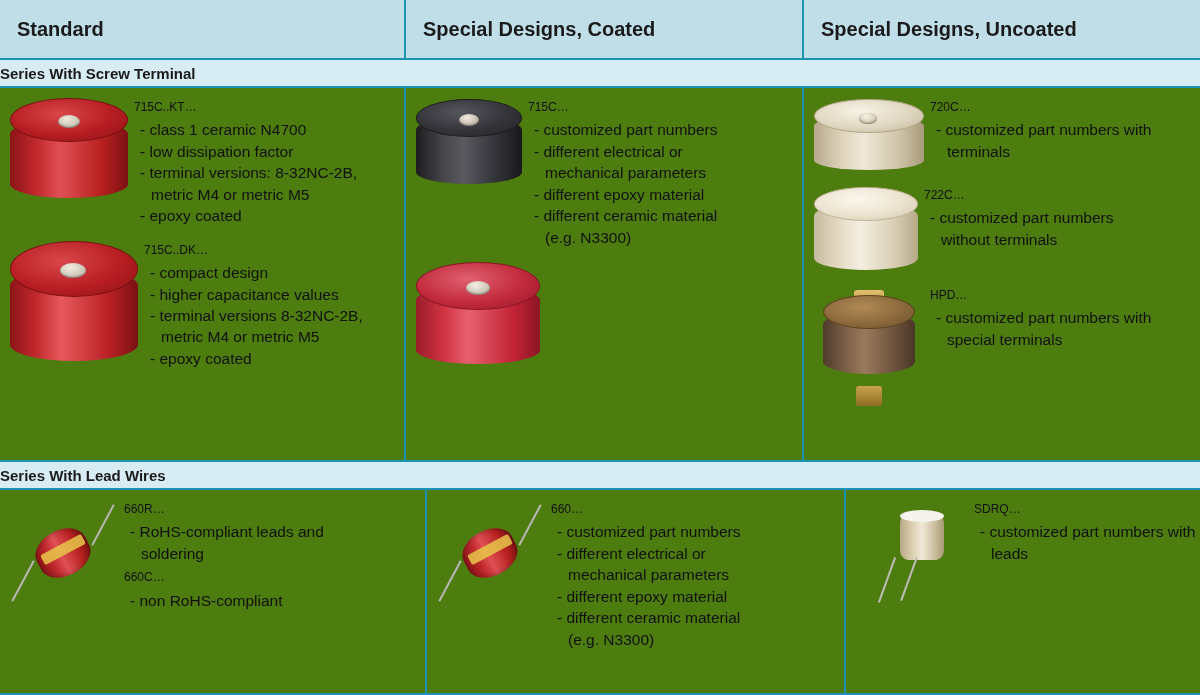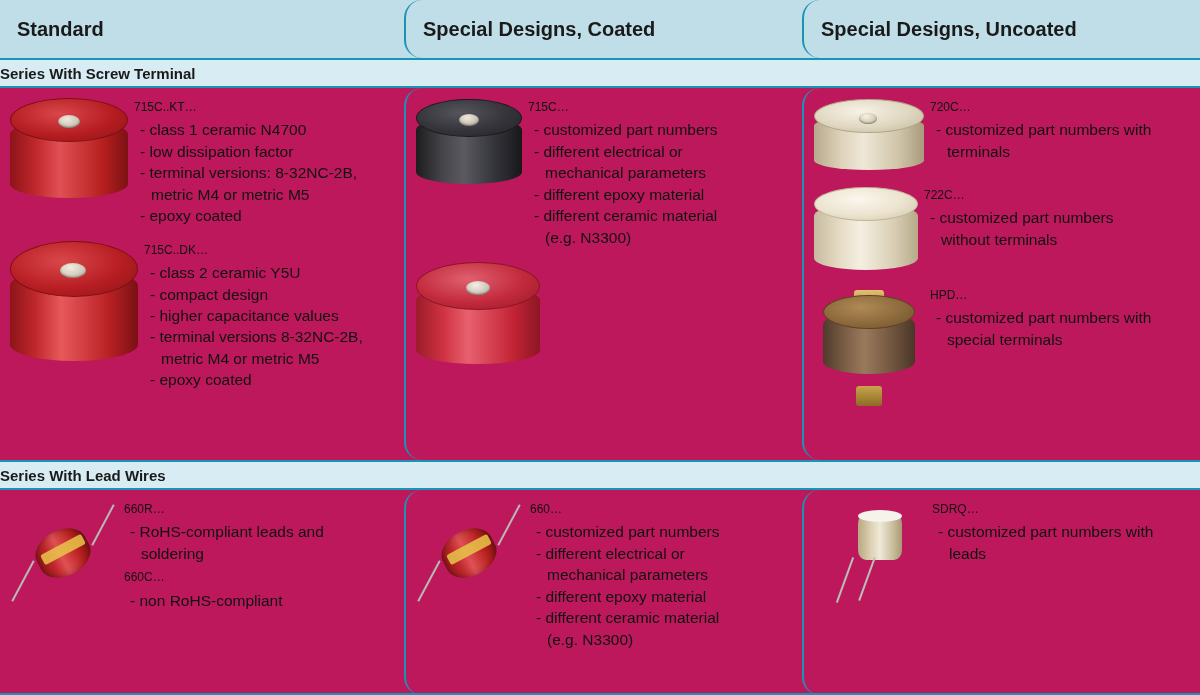--- a/index.html
+++ b/index.html
@@ -8,42 +8,42 @@
     width: 1200px; height: 695px;
     background: #ffffff;
     font-family: "Liberation Sans", sans-serif;
   }
   .table {
     width: 1200px;
     height: 695px;
     position: relative;
     display: flex;
     flex-direction: column;
-    background: #be185d;
+    background: #4d7c0f;
   }
   
   .header-row {
     display: flex;
     height: 58px;
     background: #bfdee8;
     align-items: center;
   }
   .header-cell {
     font-size: 20px;
     font-weight: bold;
     color: #1a1a1a;
     padding-left: 17px;
     height: 100%;
     display: flex;
     align-items: center;
   }
   .col1 { width: 404px; flex: 0 0 404px; }
   .col2 { width: 398px; flex: 0 0 398px; }
   .col3 { width: 398px; flex: 0 0 398px; }
-  .vline { border-left: 2px solid #1c93b4; border-radius: 18px; }
+  .vline { border-left: 2px solid #1c93b4; }
 
   
   .section-row {
     height: 30px;
     background: #d8ecf3;
     display: flex;
     align-items: center;
     border-top: 2px solid #1c93b4;
     border-bottom: 2px solid #1c93b4;
   }
@@ -54,21 +54,21 @@
     padding-left: 0;
   }
 
   
   .body-row {
     display: flex;
     flex: 1 1 auto;
     min-height: 0;
   }
   .body-row.screw { height: 372px; flex: 0 0 372px; }
-  .body-row.leads { flex: 1 1 auto; }
+  .body-row.leads { flex: 1 1 auto; gap: 21px; }
   .cell {
     padding: 10px 8px 6px 10px;
     display: flex;
     flex-direction: column;
     gap: 8px;
     overflow: hidden;
   }
   .entry {
     display: flex;
     align-items: flex-start;
@@ -342,21 +342,20 @@
           <div class="cap art-715dk">
               <div class="body">
                 <div class="top"></div>
                 <div class="post"></div>
               </div>
             </div>
         </div>
         <div class="txt">
           <div class="partno">715C..DK…</div>
           <ul class="bullets">
-            <li>class 2 ceramic Y5U</li>
             <li>compact design</li>
             <li>higher capacitance values</li>
             <li>terminal versions 8-32NC-2B,</li>
             <li class="cont">metric M4 or metric M5</li>
             <li>epoxy coated</li>
           </ul>
         </div>
       </div>
     </div>
 

